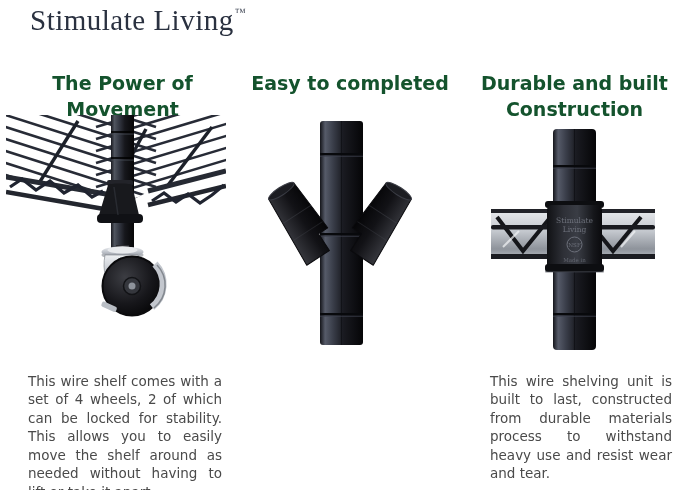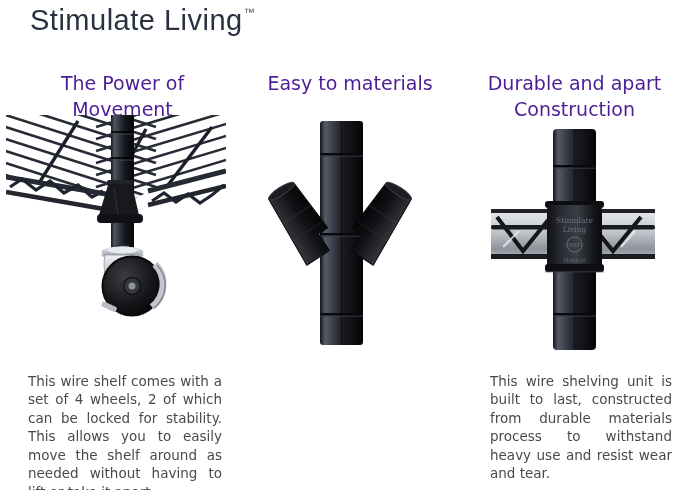--- a/index.html
+++ b/index.html
@@ -3,32 +3,32 @@
 <meta charset="utf-8">
 <style>
   html,body{margin:0;padding:0;}
   body{
     width:679px;height:490px;position:relative;overflow:hidden;
     background:#ffffff;
     font-family:"DejaVu Sans","Liberation Sans",sans-serif;
   }
   .brand-title{
     position:absolute;left:30px;top:4px;
-    font-family:Liberation Sans, sans-serif;
+    font-family:Liberation Serif, serif;
     font-size:29px;font-weight:500;color:#2a3140;letter-spacing:.5px;
     white-space:nowrap;
   }
   .brand-tm{font-size:11px;vertical-align:14px;letter-spacing:0;margin-left:1px;color:#3a4150;}
   .col{position:absolute;top:0;height:490px;}
   .col-1{left:8px;width:217px;}
   .col-2{left:233px;width:222px;}
   .col-3{left:458px;width:221px;}
   .col-heading{
     position:absolute;top:70px;left:12px;right:0;
-    text-align:center;font-size:19px;font-weight:normal;color:#4c1d95;
+    text-align:center;font-size:19px;font-weight:bold;color:#14532d;
     line-height:26px;
   }
   .photo{position:absolute;}
   .photo-1{left:-2px;top:115px;}
   .photo-2{left:17px;top:120px;}
   .photo-3{left:5px;top:127px;}
   .col-body{
     position:absolute;top:358px;
     font-size:13.5px;line-height:18.5px;color:#4a4a4a;
     text-align:justify;text-justify:inter-word;
@@ -137,21 +137,21 @@
         <path d="M149,149 A29,29 0 0 1 146,192" stroke="#c3c7ce" stroke-width="7" fill="none"></path>
         <path d="M149,149 A29,29 0 0 1 146,192" stroke="#83888f" stroke-width="1.5" fill="none" transform="translate(2,1)"></path>
         <rect x="95" y="189" width="16" height="5.5" rx="2" fill="#b9bec5" transform="rotate(24 103 192)"></rect>
       </g>
     </svg>
 
     <p class="col-body body-1">This wire shelf comes with a set of 4 wheels, 2 of which can be locked for stability. This allows you to easily move the shelf around as needed without having to lift or take it apart.</p>
   </div>
 
   <div class="col col-2">
-    <div class="col-heading">Easy to materials</div>
+    <div class="col-heading">Easy to completed</div>
 
     <svg class="photo photo-2" width="180" height="227" viewBox="0 0 180 227" aria-label="Black shelving pole with two split sleeve clamps">
       <defs>
         <linearGradient id="poleG2" x1="0" y1="0" x2="1" y2="0">
           <stop offset="0" stop-color="#14151a"></stop>
             <stop offset="0.12" stop-color="#565b69"></stop>
           <stop offset="0.3" stop-color="#3a3e4a"></stop>
             <stop offset="0.55" stop-color="#191a20"></stop>
           <stop offset="1" stop-color="#050507"></stop>
         </linearGradient>
@@ -186,21 +186,21 @@
         <path d="M-15,-38 L15,-38 L19,18 L8,18 L8,38 L-19,38 Z" fill="url(#clampG)" stroke="#0a0a0d" stroke-width="1" stroke-linejoin="round"></path>
         <ellipse cx="0" cy="-38" rx="15" ry="4" fill="#1c1d22" stroke="#3a3c44" stroke-width="1"></ellipse>
         <line x1="-16" y1="-10" x2="17" y2="-10" stroke="#45474f" stroke-width="1" opacity="0.45"></line>
         <line x1="-17" y1="10" x2="18" y2="10" stroke="#45474f" stroke-width="1" opacity="0.35"></line>
       </g>
     </svg>
 
   </div>
 
   <div class="col col-3">
-    <div class="col-heading">Durable and apart Construction</div>
+    <div class="col-heading">Durable and built Construction</div>
 
     <svg class="photo photo-3" width="210" height="223" viewBox="0 0 210 223" aria-label="Black pole collar joint over wire truss beam">
       <defs>
         <linearGradient id="poleG3" x1="0" y1="0" x2="1" y2="0">
           <stop offset="0" stop-color="#14151a"></stop>
             <stop offset="0.12" stop-color="#565b69"></stop>
           <stop offset="0.3" stop-color="#3a3e4a"></stop>
             <stop offset="0.55" stop-color="#191a20"></stop>
           <stop offset="1" stop-color="#050507"></stop>
         </linearGradient>

